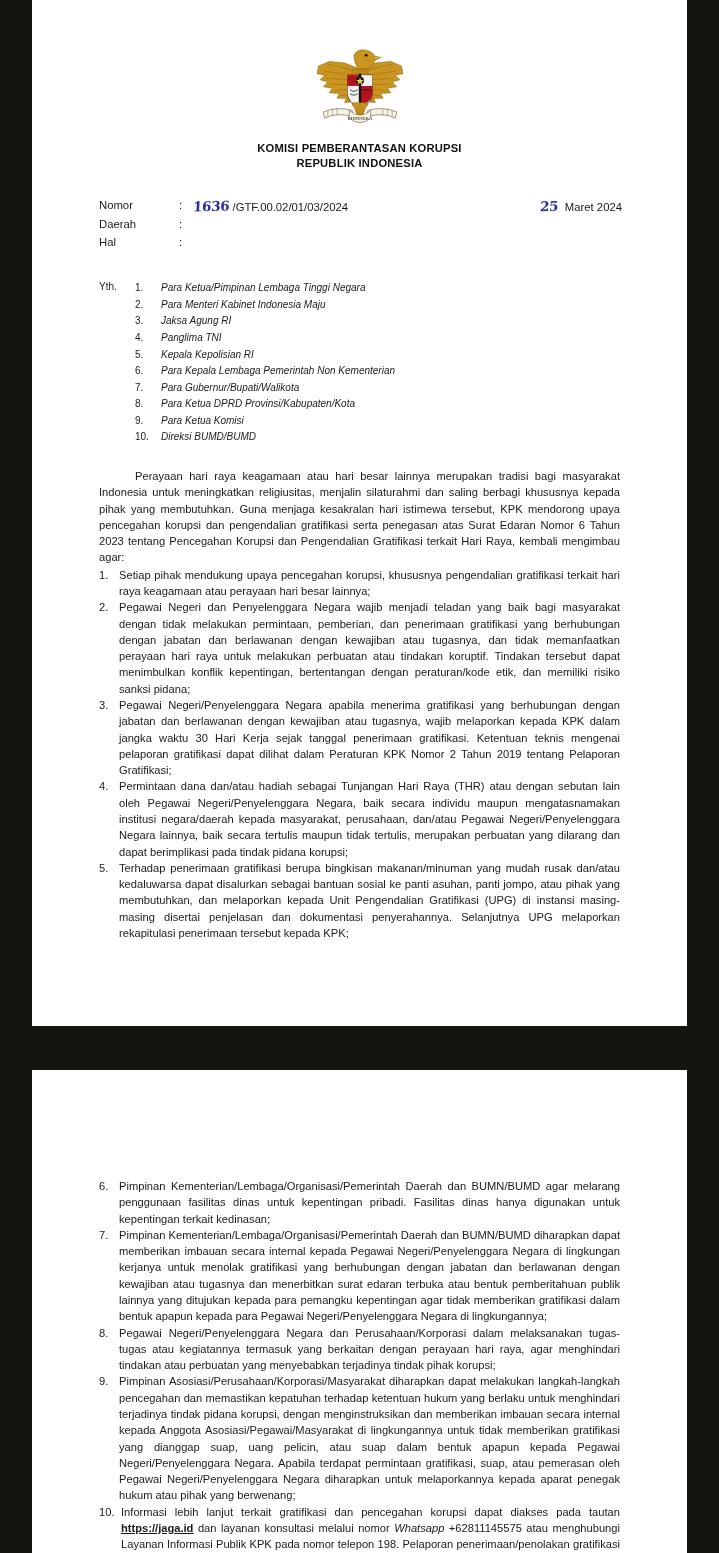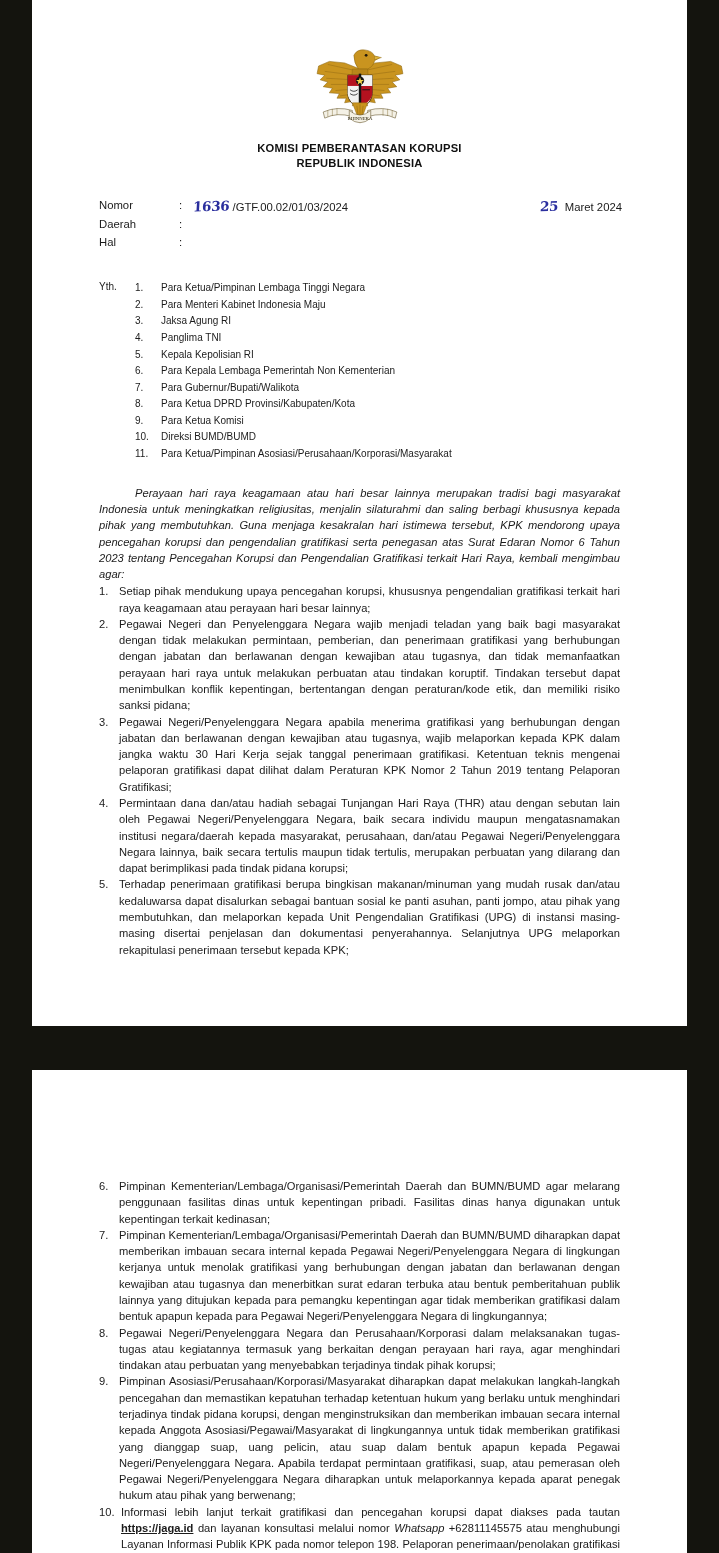--- a/index.html
+++ b/index.html
@@ -80,34 +80,33 @@
   .yth {
     margin-top: 29px;
     display: flex;
     font-size: 10px;
     color: #1b1b1b;
   }
   .yth-label { width: 36px; flex: 0 0 36px; padding-top: 1px; }
   .yth-list { flex: 1 1 auto; }
   .yth-item { display: flex; line-height: 1.66; }
   .yth-num { width: 26px; flex: 0 0 26px; text-align: left; }
-  .yth-text { flex: 1 1 auto; }
+  .yth-text { flex: 1 1 auto; font-style: italic; }
 
   
   .body-block {
     margin-top: 22px;
     font-size: 11.15px;
     color: #1b1b1b;
     line-height: 1.46;
   }
   .para {
     text-align: justify;
     text-indent: 36px;
     margin: 0 0 1px 0;
-    font-style: italic;
   }
   ol.numlist {
     list-style: none;
     margin: 0;
     padding: 0;
   }
   ol.numlist > li {
     display: flex;
     text-align: justify;
     margin-bottom: 0px;
@@ -263,24 +262,20 @@
               <span class="yth-text">Para Ketua DPRD Provinsi/Kabupaten/Kota</span>
             </div>
           <div class="yth-item">
               <span class="yth-num">9.</span>
               <span class="yth-text">Para Ketua Komisi</span>
             </div>
           <div class="yth-item">
               <span class="yth-num">10.</span>
               <span class="yth-text">Direksi BUMD/BUMD</span>
             </div>
-          <div class="yth-item">
-              <span class="yth-num">11.</span>
-              <span class="yth-text">Para Ketua/Pimpinan Asosiasi/Perusahaan/Korporasi/Masyarakat</span>
-            </div>
         </div>
       </div>
 
       <div class="body-block">
         <p class="para">Perayaan hari raya keagamaan atau hari besar lainnya merupakan tradisi bagi masyarakat Indonesia untuk meningkatkan religiusitas, menjalin silaturahmi dan saling berbagi khususnya kepada pihak yang membutuhkan. Guna menjaga kesakralan hari istimewa tersebut, KPK mendorong upaya pencegahan korupsi dan pengendalian gratifikasi serta penegasan atas Surat Edaran Nomor 6 Tahun 2023 tentang Pencegahan Korupsi dan Pengendalian Gratifikasi terkait Hari Raya, kembali mengimbau agar:</p>
         <ol class="numlist">
           <li>
               <span class="li-num">1.</span>
               <span class="li-body">Setiap pihak mendukung upaya pencegahan korupsi, khususnya pengendalian gratifikasi terkait hari raya keagamaan atau perayaan hari besar lainnya;</span>
             </li>

